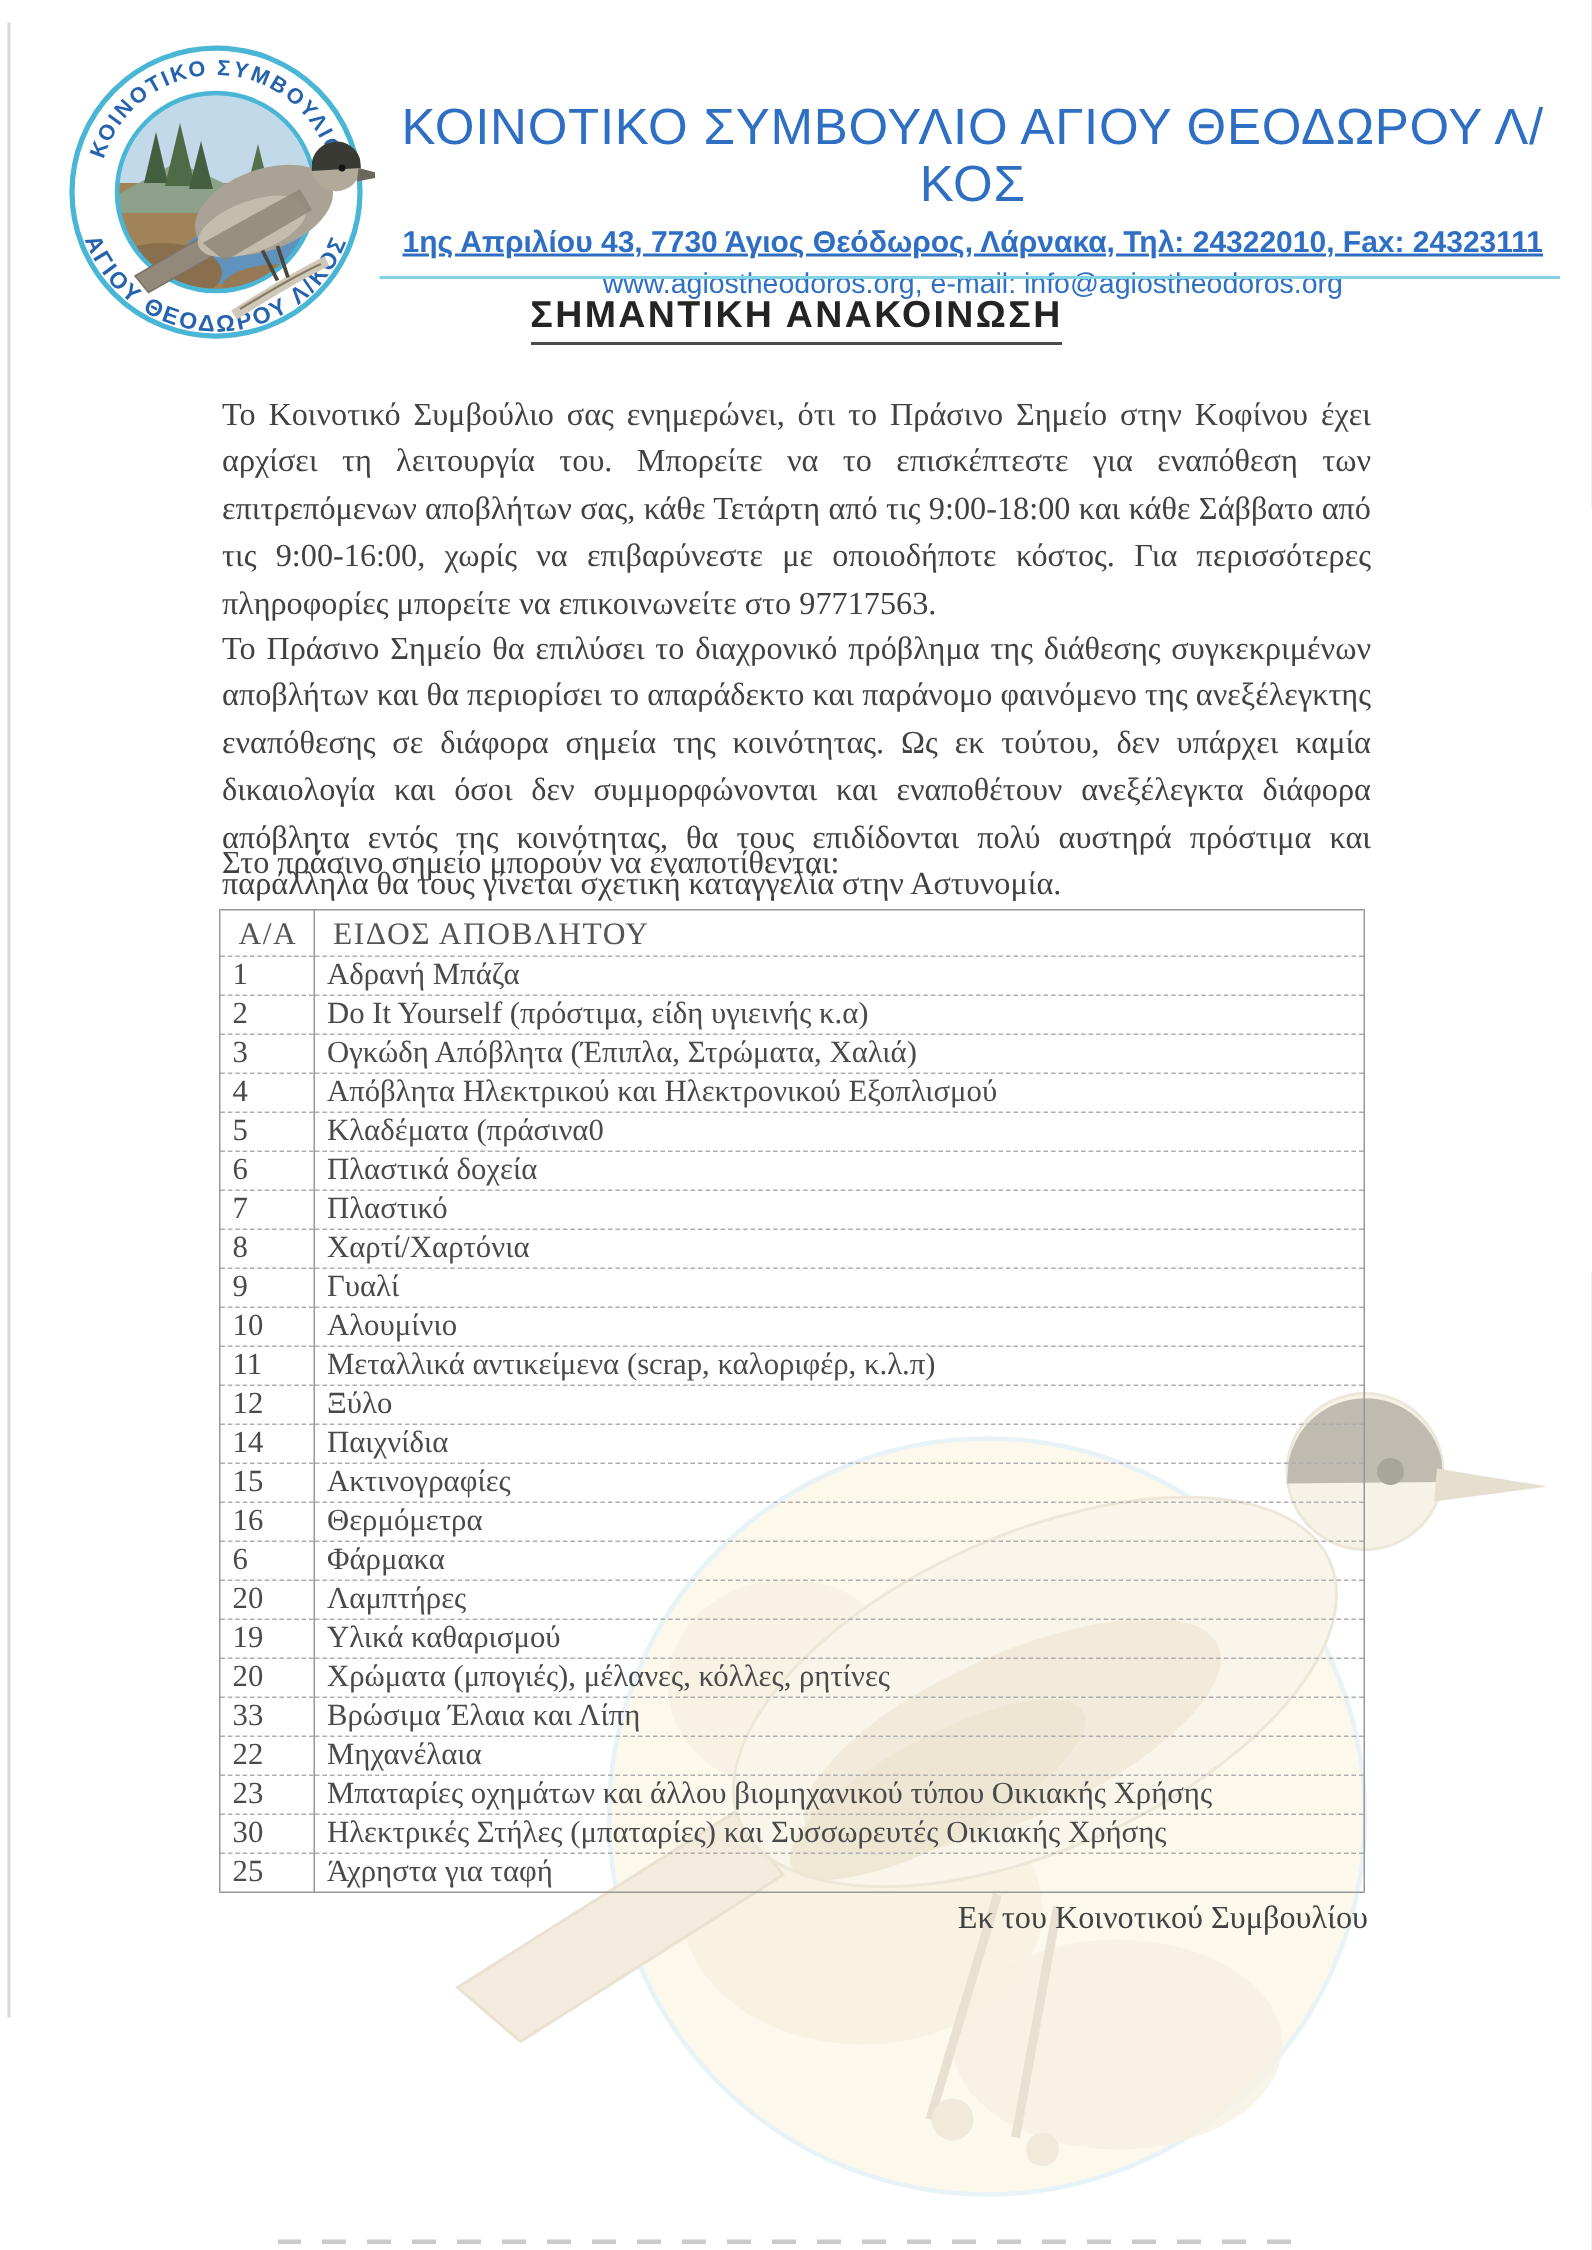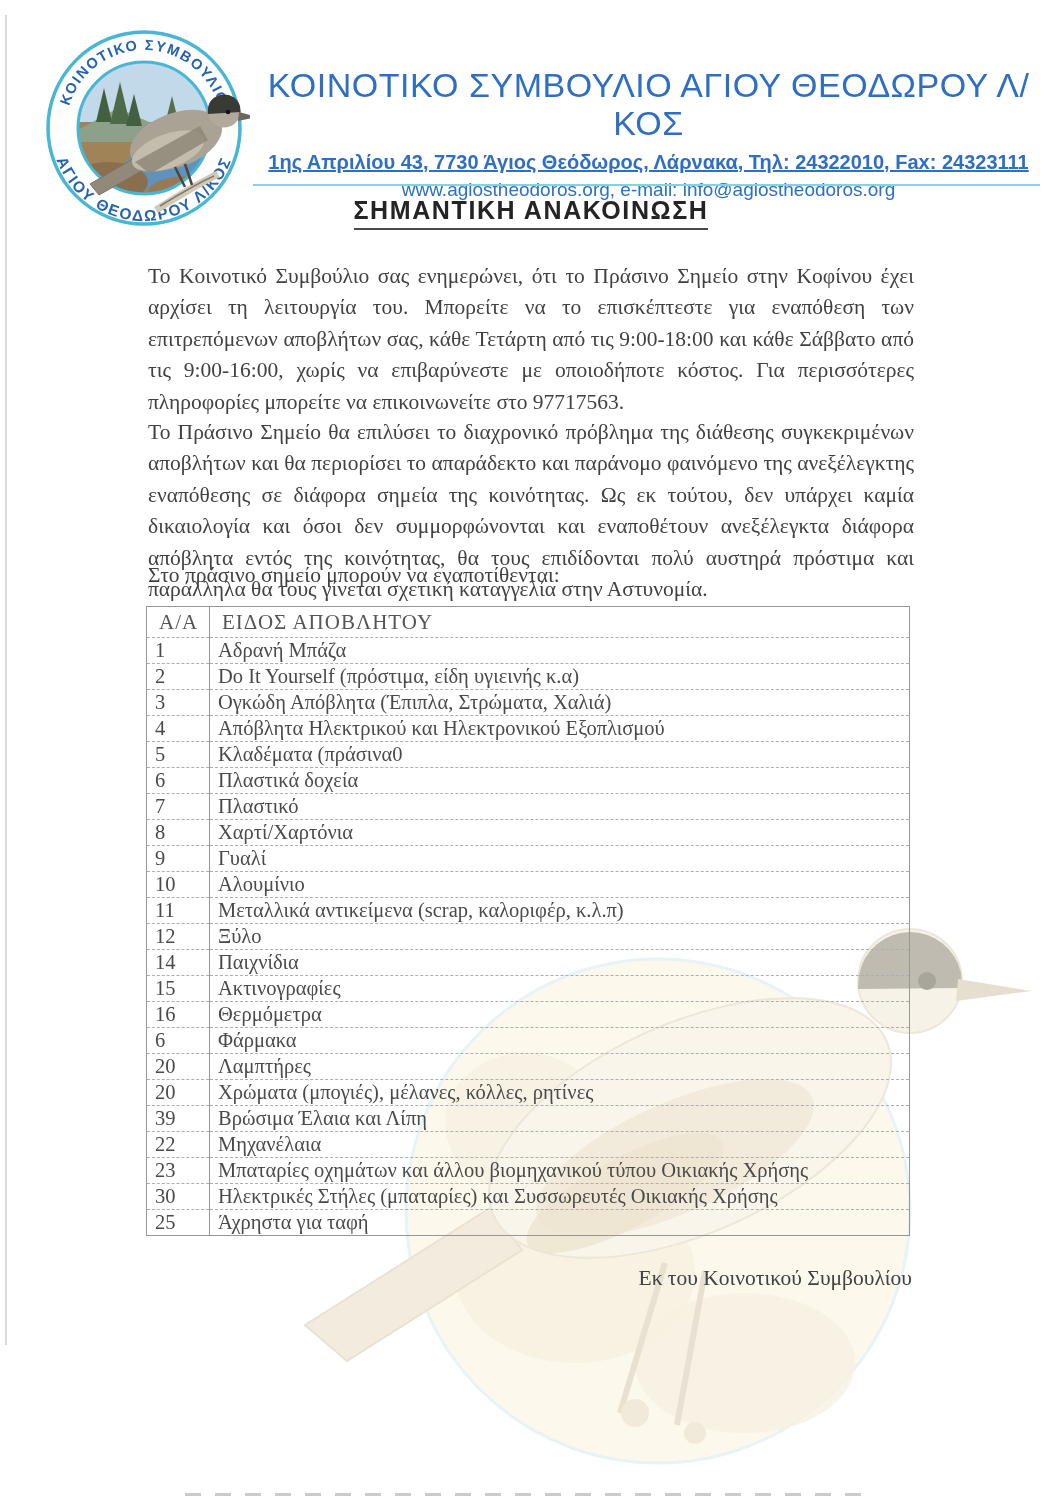--- a/index.html
+++ b/index.html
@@ -219,25 +219,29 @@
       </tr>
           <tr>
         <td class="col-num">6</td>
         <td>Φάρμακα</td>
       </tr>
           <tr>
         <td class="col-num">20</td>
         <td>Λαμπτήρες</td>
       </tr>
           <tr>
+        <td class="col-num">19</td>
+        <td>Υλικά καθαρισμού</td>
+      </tr>
+          <tr>
         <td class="col-num">20</td>
         <td>Χρώματα (μπογιές), μέλανες, κόλλες, ρητίνες</td>
       </tr>
           <tr>
-        <td class="col-num">39</td>
+        <td class="col-num">33</td>
         <td>Βρώσιμα Έλαια και Λίπη</td>
       </tr>
           <tr>
         <td class="col-num">22</td>
         <td>Μηχανέλαια</td>
       </tr>
           <tr>
         <td class="col-num">23</td>
         <td>Μπαταρίες οχημάτων και άλλου βιομηχανικού τύπου Οικιακής Χρήσης</td>
       </tr>

